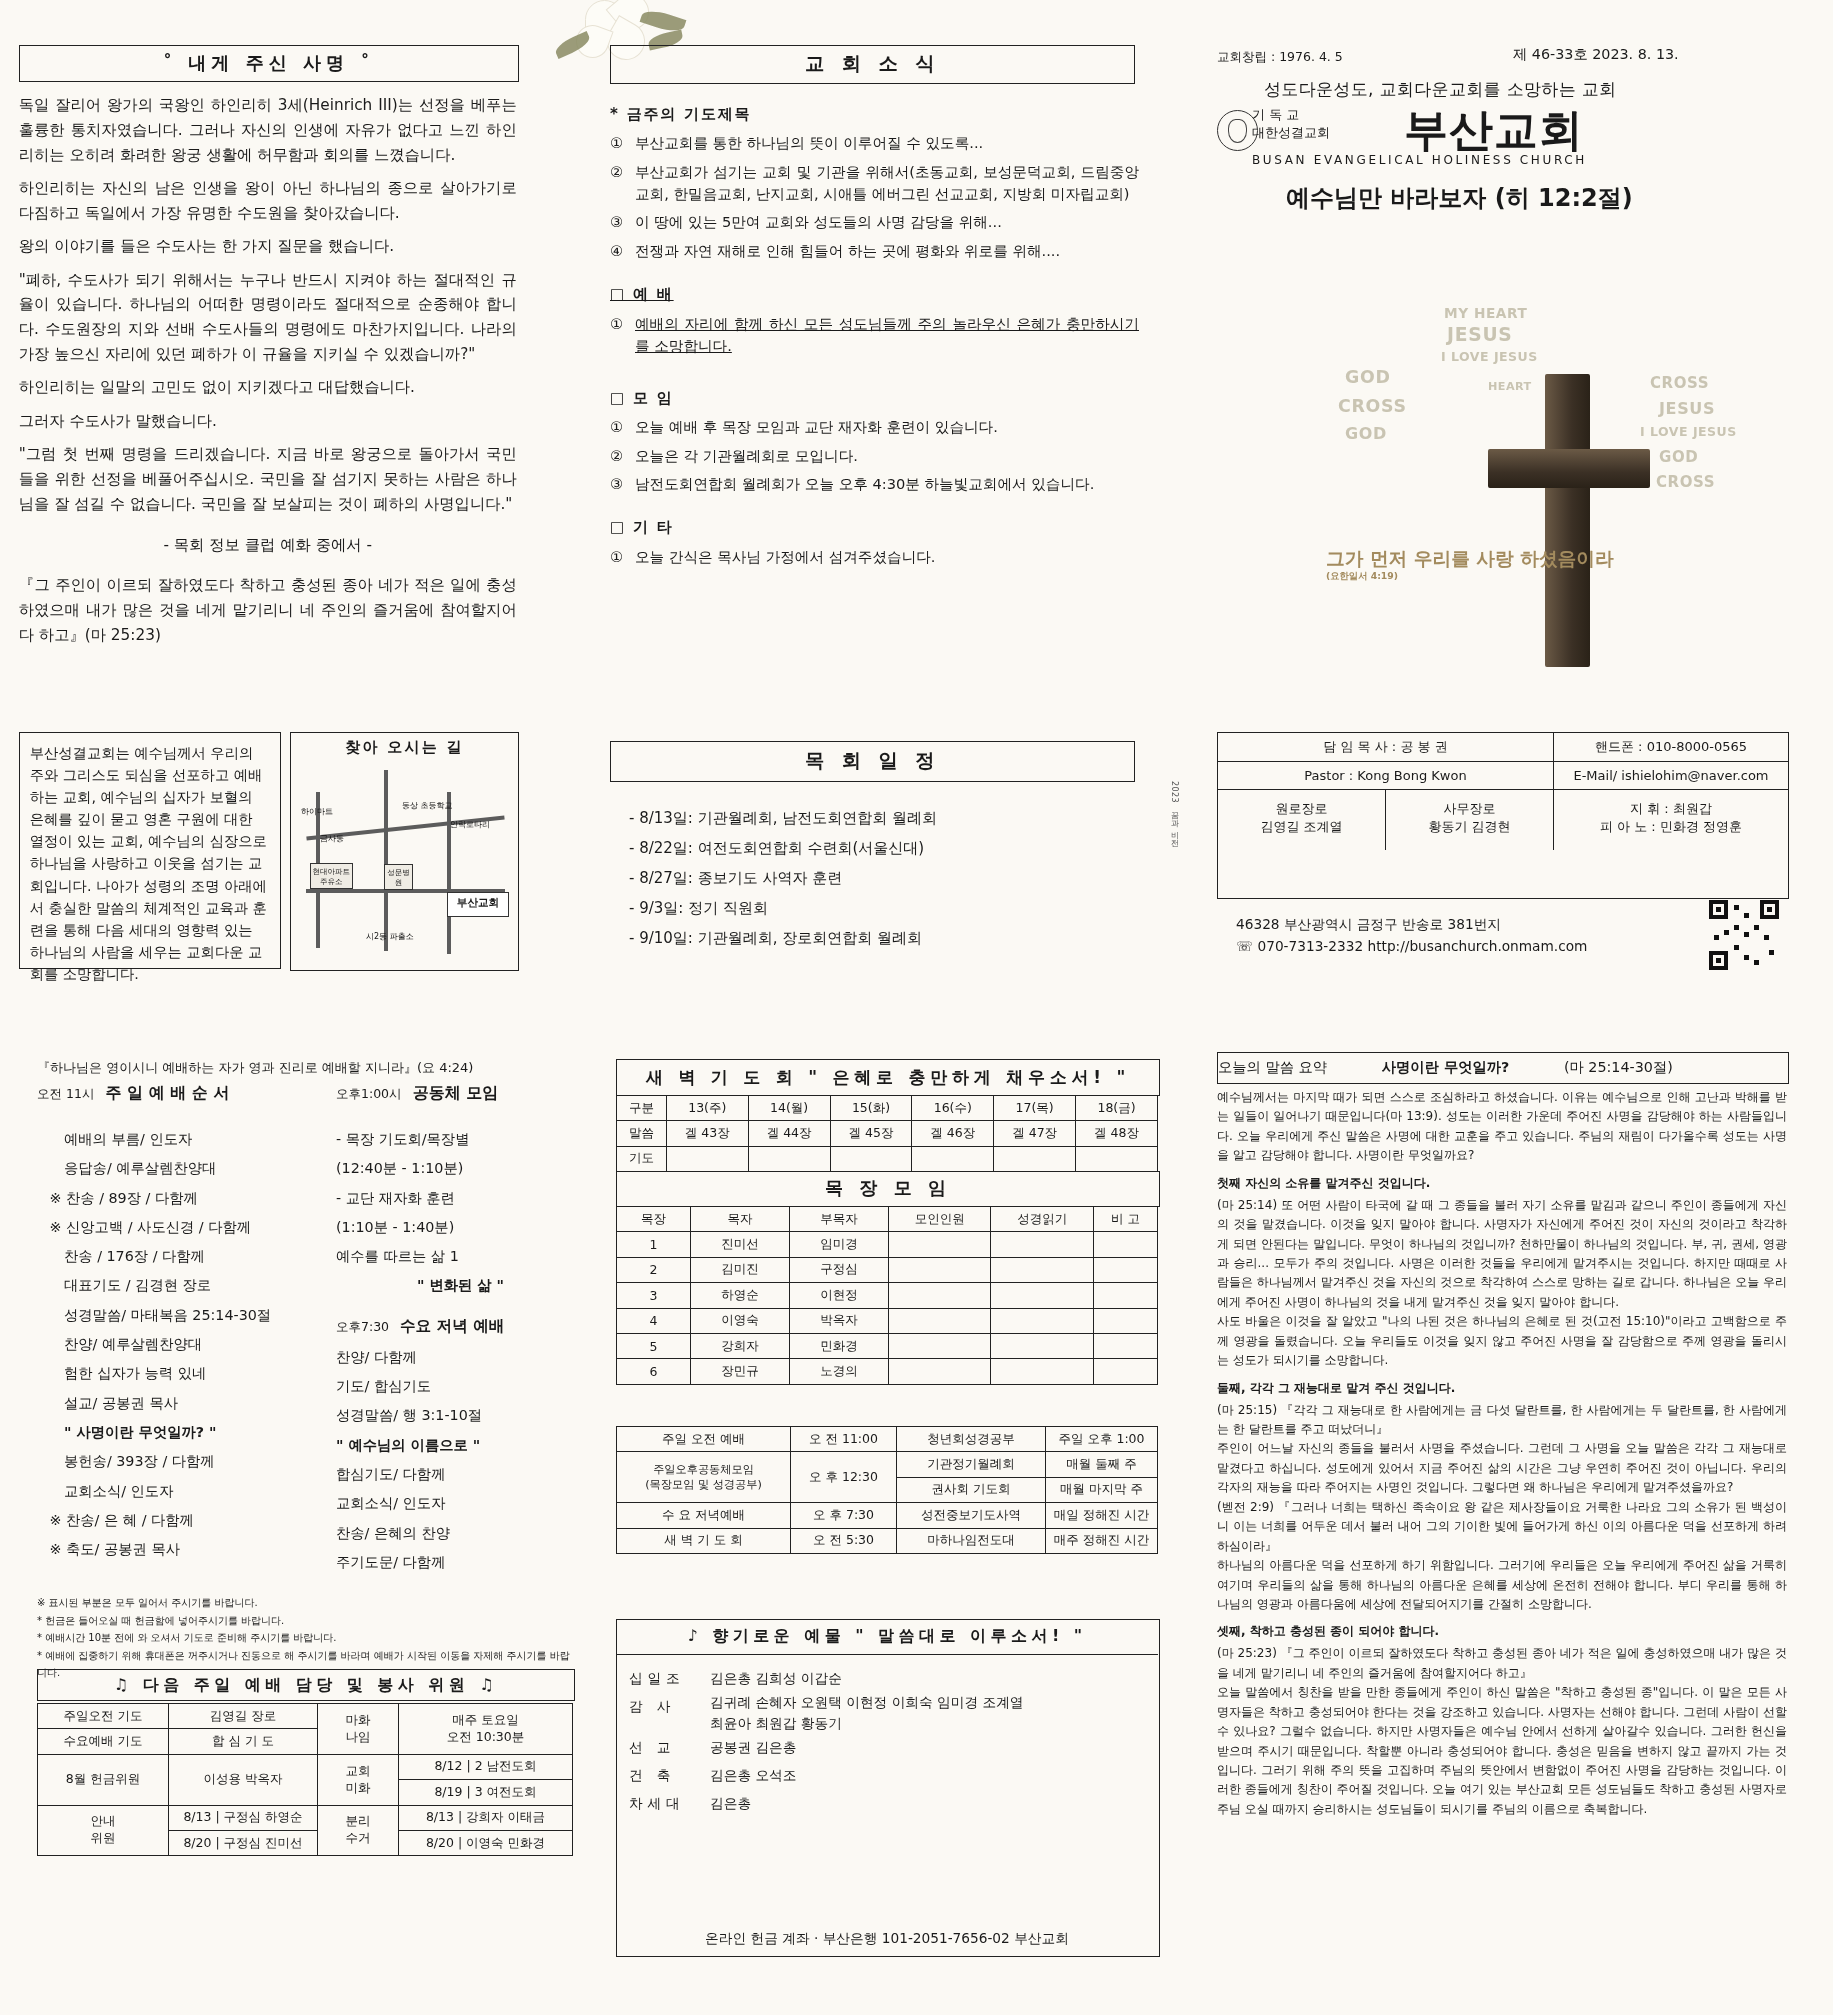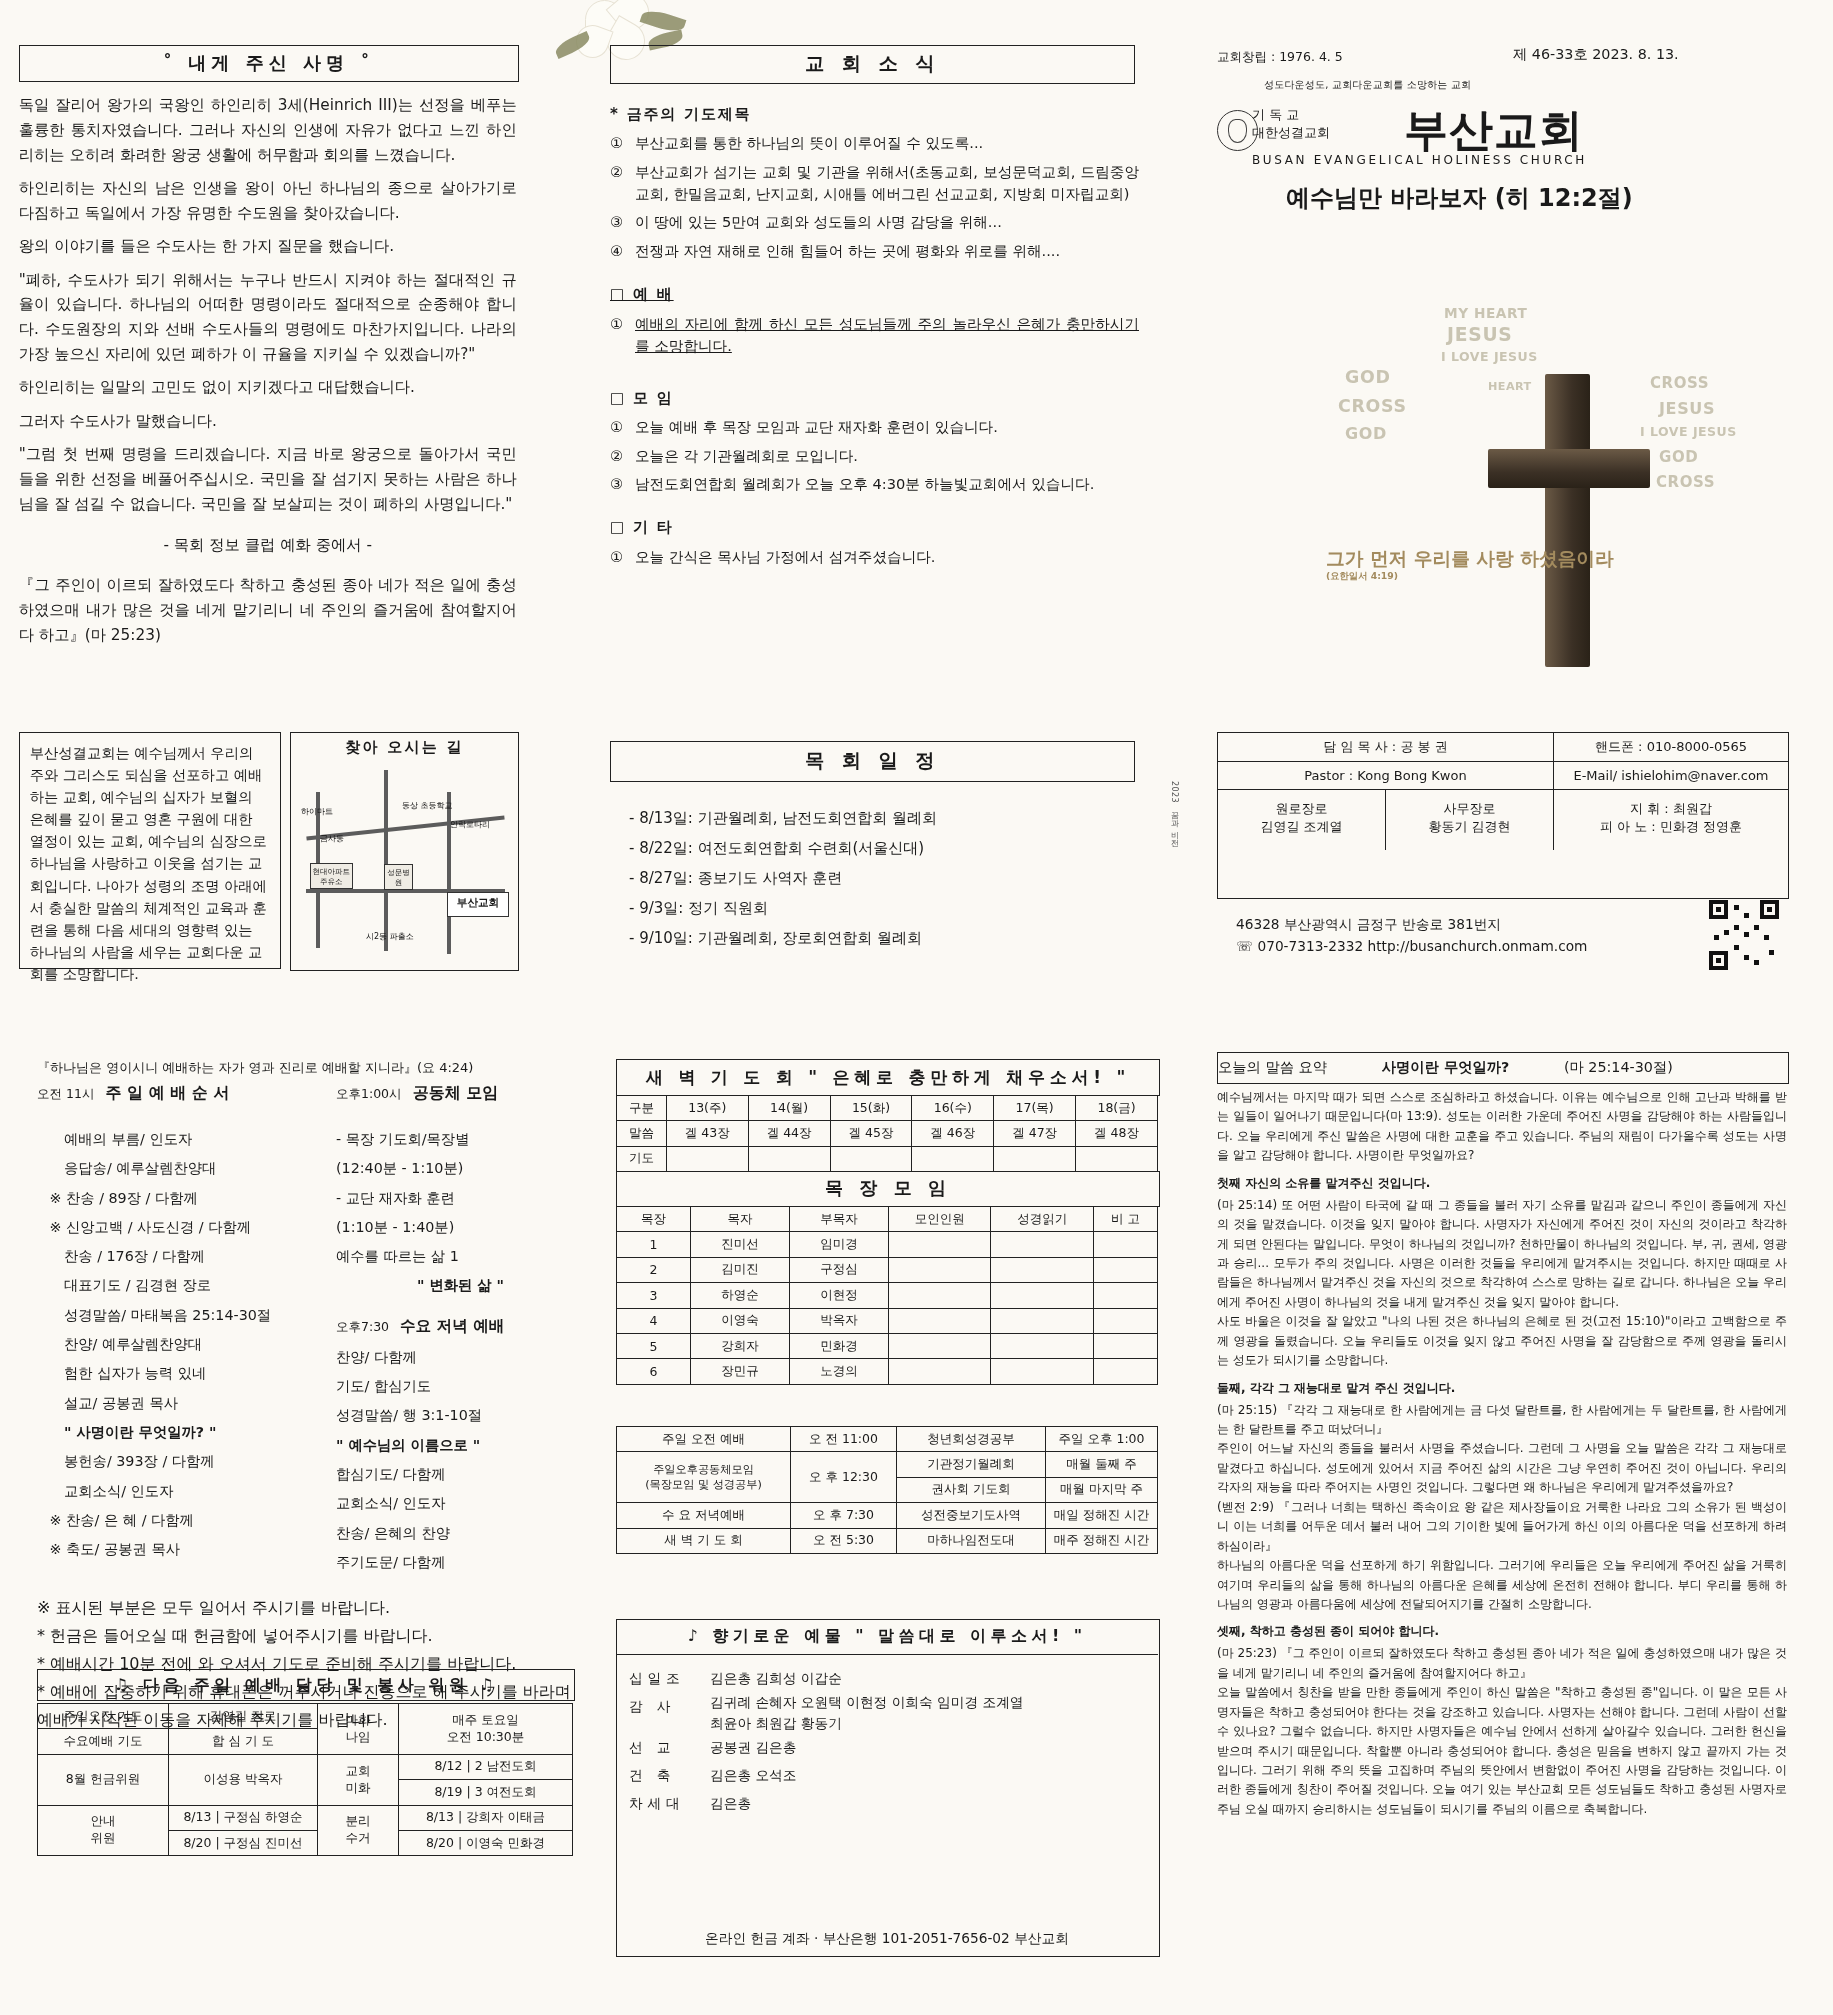--- a/index.html
+++ b/index.html
@@ -34,21 +34,21 @@
   #news-body li{margin-bottom:5.6px;padding-left:25px;position:relative;text-align:justify;}
   #news-body li .num{position:absolute;left:0;top:0;}
   #sched-title{left:610px;top:741px;width:523px;height:39px;line-height:37px;font-size:19.3px;}
   #sched-body{left:629px;top:803px;width:498px;font-size:15px;line-height:2.0;}
   #sched-body div{white-space:nowrap;}
   .vert-note{position:absolute;left:1168px;top:781px;writing-mode:vertical-rl;font-size:8px;color:#555;letter-spacing:.05em;}
 
   
   #found{left:1217px;top:49px;font-size:12.5px;}
   #issue{left:1513px;top:45px;font-size:14.3px;}
-  #slogan{left:1264px;top:78px;font-size:10px;letter-spacing:.02em;}
+  #slogan{left:1264px;top:78px;font-size:17px;letter-spacing:.02em;}
   #denom{left:1252px;top:106px;font-size:13px;line-height:1.35;}
   #church-name{left:1404px;top:101px;font-size:44px;font-weight:bold;letter-spacing:.02em;}
   #church-en{left:1252px;top:153px;font-size:12px;letter-spacing:.22em;}
   #verse{left:1286px;top:182px;font-size:24px;font-weight:bold;}
   #logo-circle{left:1217px;top:110px;width:39px;height:39px;border:1.9px solid #333;border-radius:50%;}
   #logo-circle:after{content:"";position:absolute;left:10px;top:7.5px;width:17.4px;height:22.4px;border:1.2px solid #444;border-radius:40% 40% 50% 50%;}
 
   
   #cross-art{left:1301px;top:299px;width:486px;height:386px;overflow:hidden;}
   .wordcloud{position:absolute;font-weight:bold;color:#c9c4b2;letter-spacing:.04em;}
@@ -73,21 +73,21 @@
   #worship-col{left:37px;top:1083px;width:548px;}
   .two-head{display:flex;font-size:16px;font-weight:bold;margin-bottom:21px;}
   .two-head .a{width:299px;}
   .two-head .b{width:249px;}
   .small-t{font-size:12.5px;font-weight:normal;}
   .order-wrap{display:flex;}
   .order-left{width:299px;font-size:14.3px;line-height:2.05;}
   .order-right{width:249px;font-size:14.3px;line-height:2.05;}
   .order-left .ind{padding-left:27px;}
   .order-left .star{padding-left:3.7px;}
-  .notes{position:absolute;left:37px;top:1594px;width:536px;font-size:16px;line-height:1.75;}
+  .notes{position:absolute;left:37px;top:1594px;width:536px;font-size:10px;line-height:1.75;}
   #duty-title{left:37px;top:1669px;width:536px;height:30px;line-height:29px;font-size:16px;}
   #duty-table{left:37px;top:1703px;width:536px;}
   table.grid{border-collapse:collapse;width:100%;}
   table.grid td,table.grid th{border:1px solid #222;font-size:12.5px;padding:3.7px 2.5px;text-align:center;font-weight:normal;}
 
   
   #dawn-title{left:616px;top:1059px;width:542px;height:35px;line-height:34px;font-size:17px;}
   #dawn-table{left:616px;top:1095px;width:542px;}
   #jang-title{left:616px;top:1171px;width:542px;height:34px;line-height:32px;font-size:18px;}
   #jang-table{left:616px;top:1206px;width:542px;}

